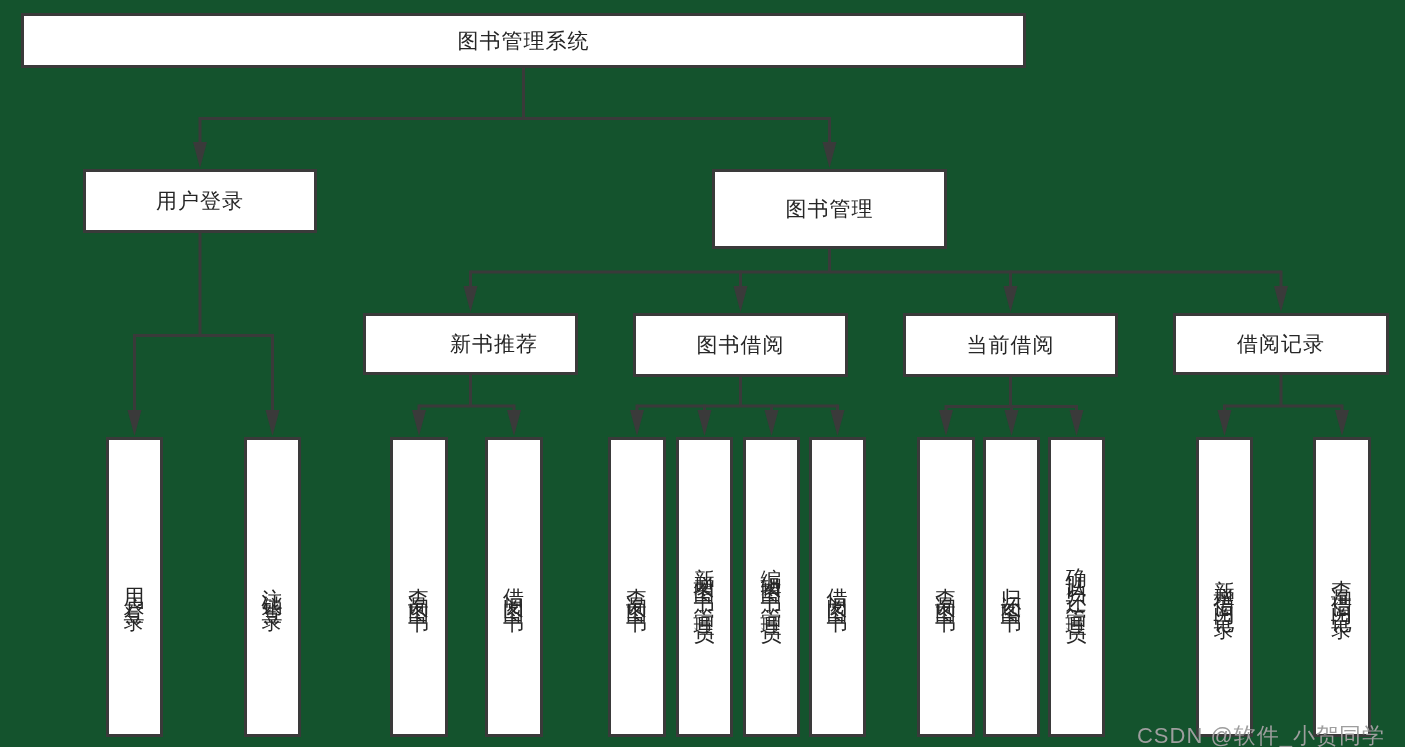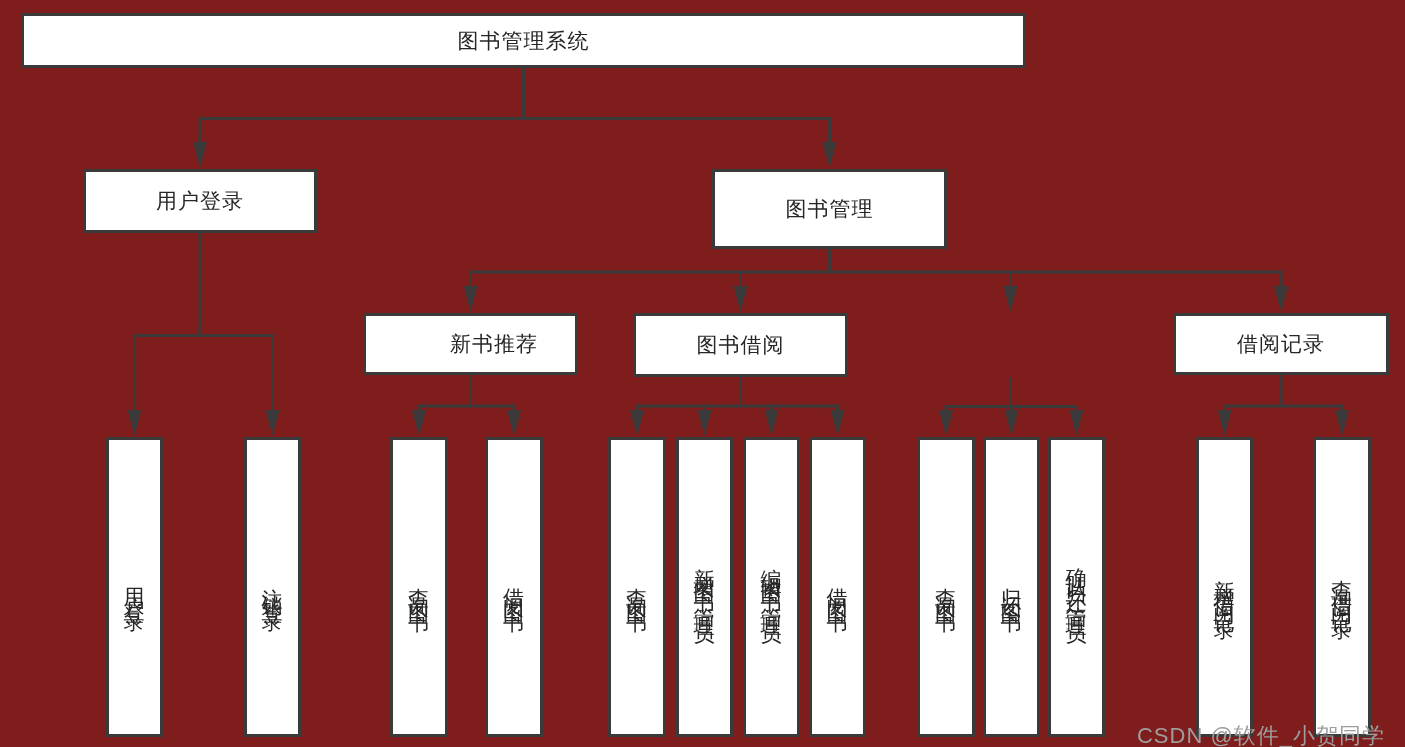--- a/index.html
+++ b/index.html
@@ -1,20 +1,20 @@
 <!DOCTYPE html>
 <html><head>
 <meta charset="utf-8">
 <style>
   html, body { margin: 0; padding: 0; background: #ffffff; }
   .canvas {
     position: relative;
     width: 1405px;
     height: 747px;
-    background: #7f1d1d;
+    background: #14532d;
     font-family: "Liberation Sans", "DejaVu Sans", sans-serif;
     overflow: hidden;
   }
   .connectors {
     position: absolute;
     left: 0; top: 0;
     width: 1405px; height: 747px;
     pointer-events: none;
   }
   .node {
@@ -142,20 +142,21 @@
     </g>
   </svg>
 
   <div class="node" style="left:21px; top:13px; width:1005px; height:55px;">图书管理系统</div>
 
   <div class="node" style="left:83px; top:169px; width:234px; height:64px;">用户登录</div>
   <div class="node" style="left:712px; top:169px; width:235px; height:80px;">图书管理</div>
 
   <div class="node" style="left:363px; top:313px; width:215px; height:62px;padding-left:47px;">新书推荐</div>
   <div class="node" style="left:633px; top:313px; width:215px; height:64px;text-align:center;">图书借阅</div>
+  <div class="node" style="left:903px; top:313px; width:215px; height:64px;">当前借阅</div>
   <div class="node" style="left:1173px; top:313px; width:216px; height:62px;">借阅记录</div>
 
   <div class="node leaf" style="left:106px; top:437px; width:57px; height:300px;">用户登录</div>
   <div class="node leaf" style="left:244px; top:437px; width:57px; height:300px;">注销登录</div>
 
   <div class="node leaf" style="left:390px; top:437px; width:58px; height:300px;">查询图书</div>
   <div class="node leaf" style="left:485px; top:437px; width:58px; height:300px;">借阅图书</div>
 
   <div class="node leaf" style="left:608px; top:437px; width:58px; height:300px;">查询图书</div>
   <div class="node leaf" style="left:676px; top:437px; width:57px; height:300px;">新增图书（管理员）</div>

